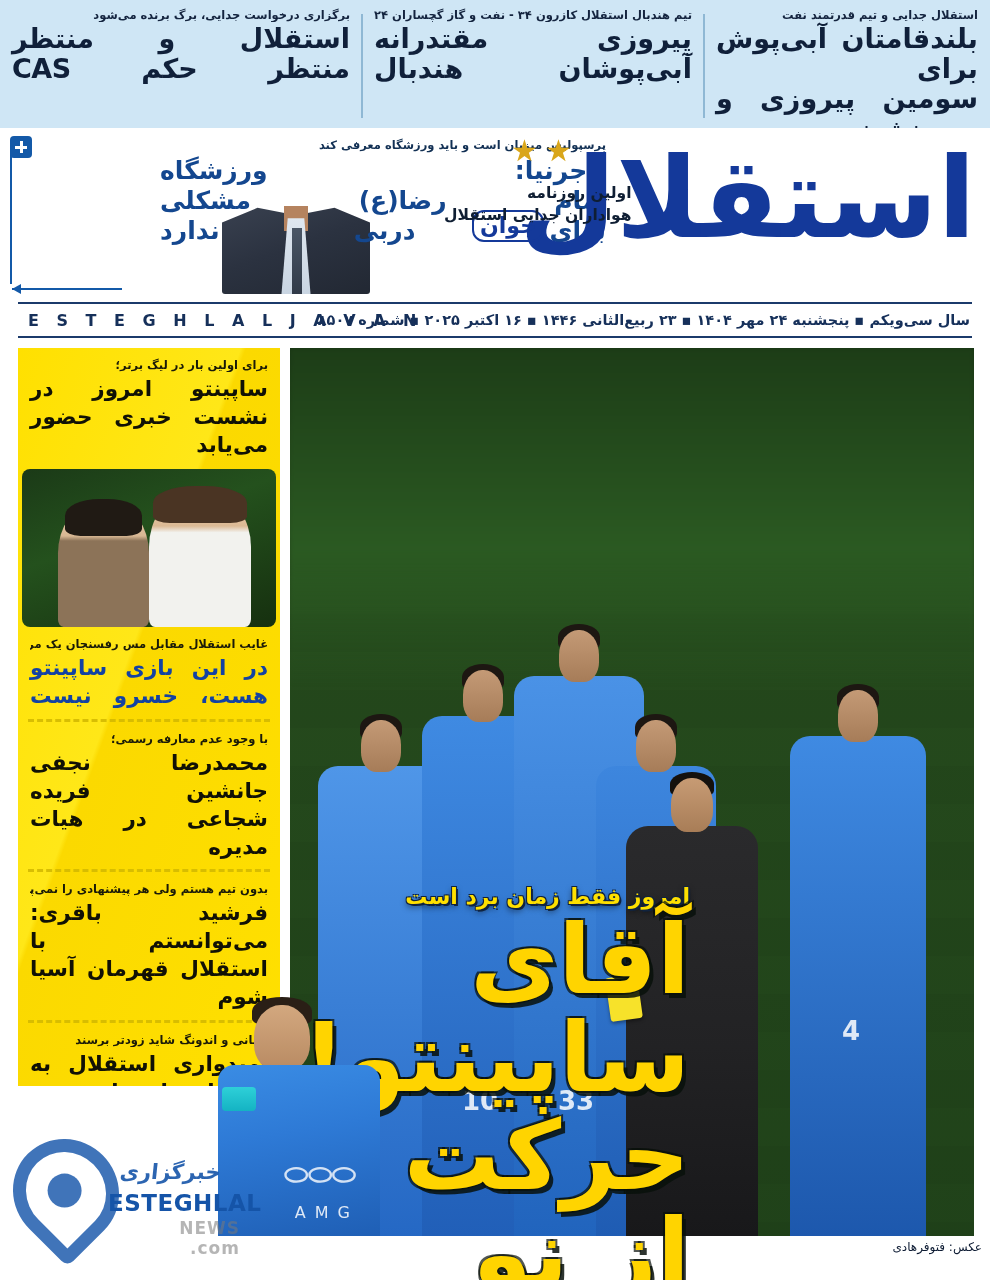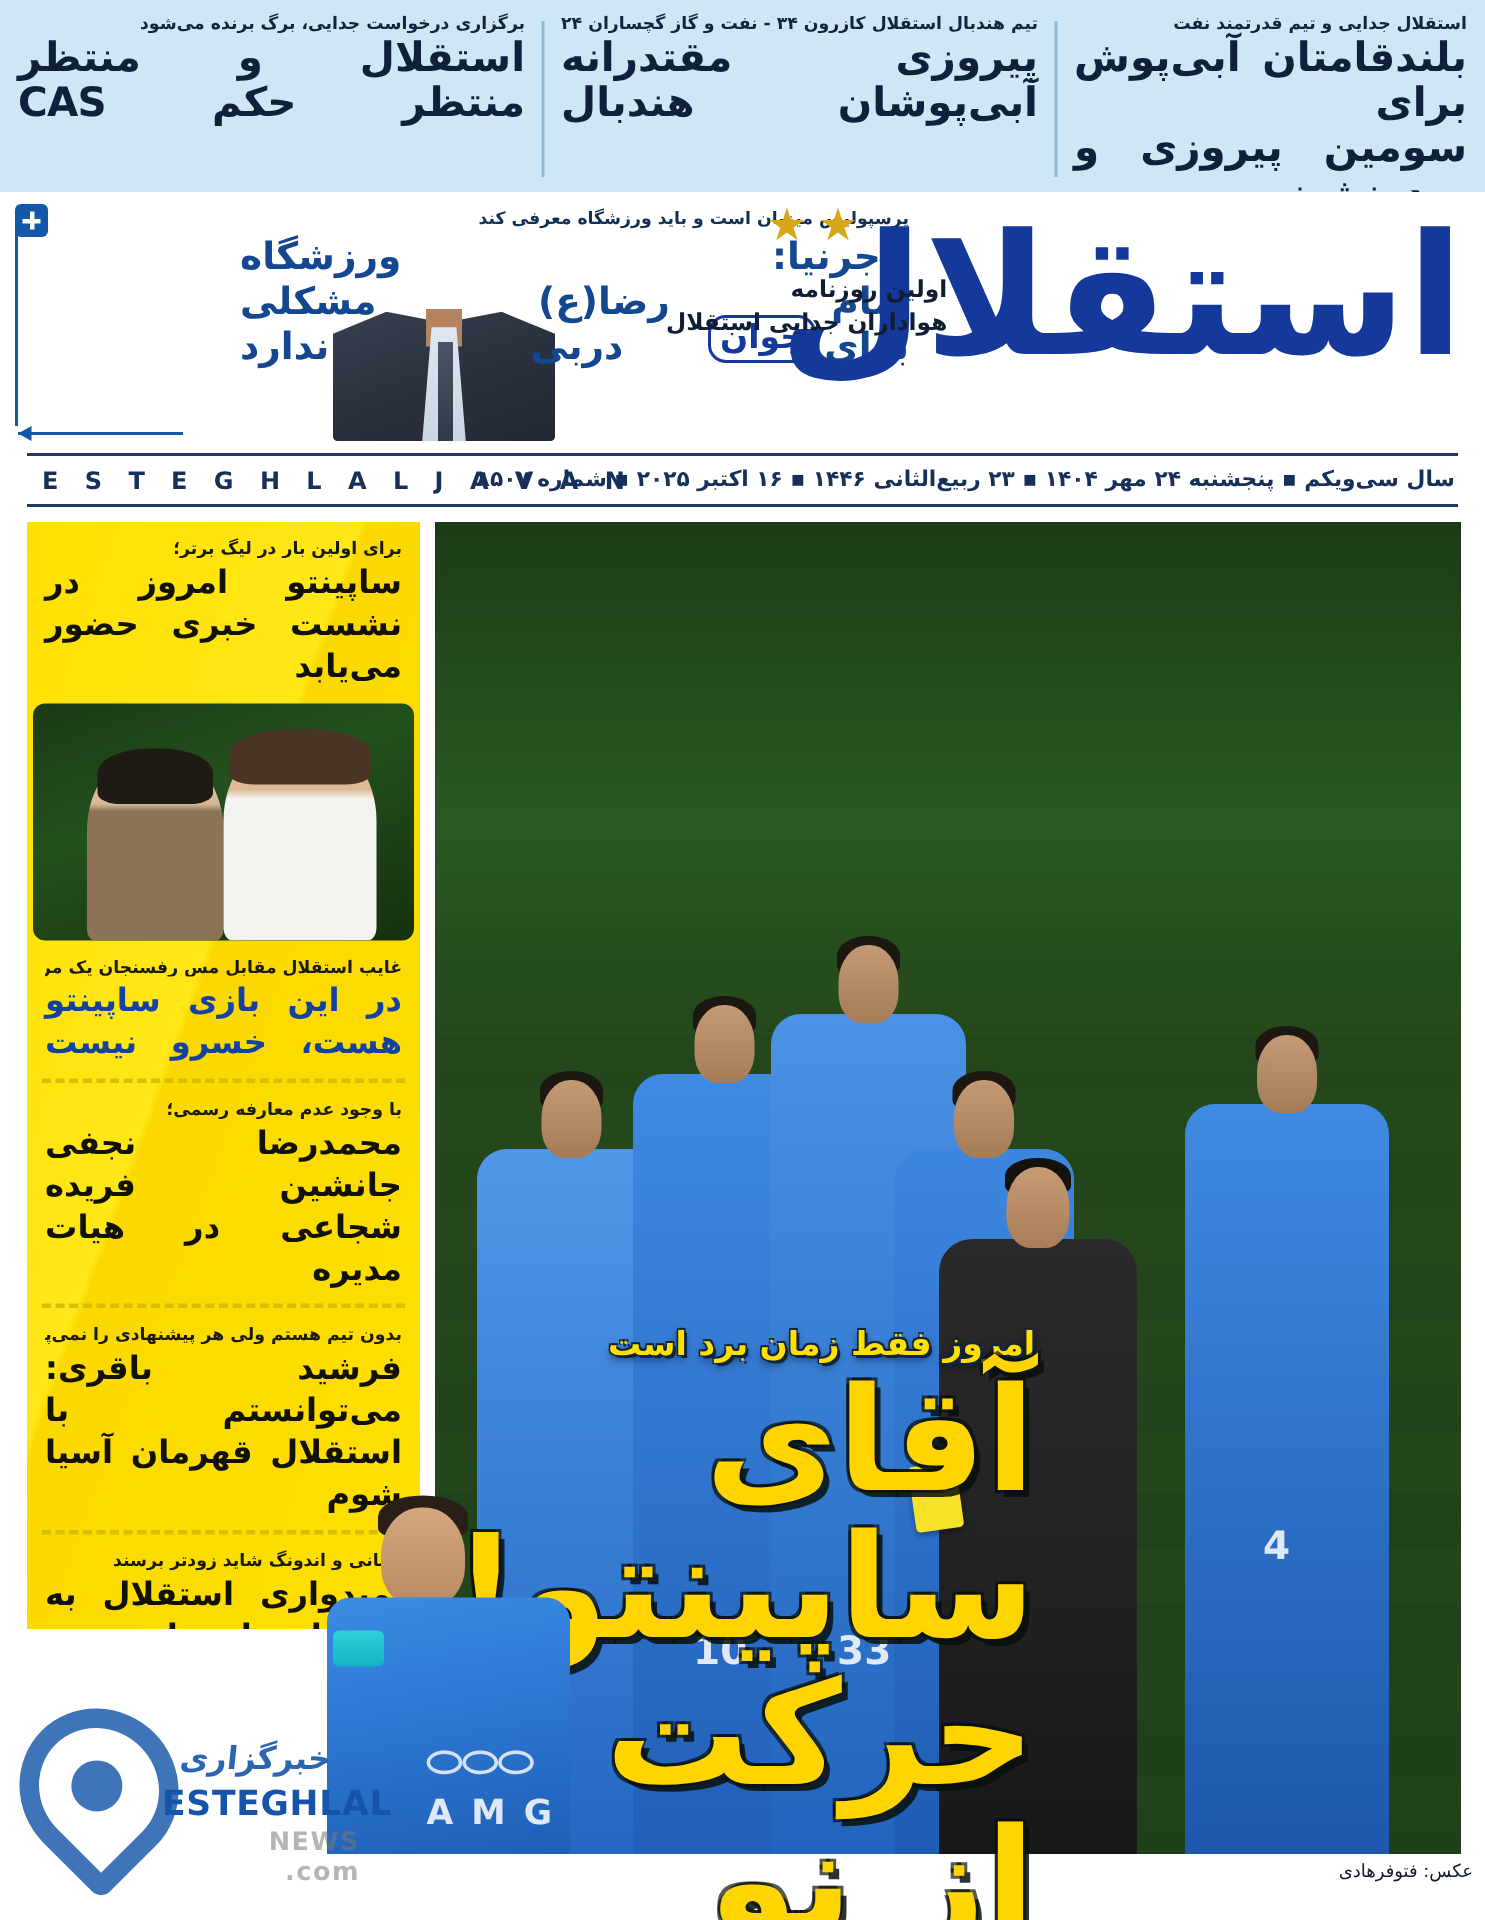--- a/index.html
+++ b/index.html
@@ -242,21 +242,21 @@
     background: linear-gradient(170deg,#3a8ce4 0%, #2e7ad6 40%, #1f5fb5 100%);
     border-radius: 16px 16px 0 0;
   }
   .cutout .head { position:absolute; left:54px; top:14px; width:56px; height:66px;
     border-radius:48% 48% 40% 40%; background: linear-gradient(180deg,#d3a87f,#b88a62); }
   .cutout .hair { position:absolute; left:52px; top:6px; width:60px; height:28px;
     border-radius:50% 50% 22% 22%; background:#2a1f16; }
   .cutout .band { position:absolute; left:22px; top:96px; width:34px; height:24px;
     background: linear-gradient(180deg,#2ed0d8,#14b3c3); border-radius:4px; }
   .cutout .rings { position:absolute; right:34px; bottom:44px; font-size:28px; color:rgba(255,255,255,.8); font-weight:800; }
-  .cutout .amg { position:absolute; right:20px; bottom:14px; font-size:23px; color:rgba(255,255,255,.85); font-weight:700; letter-spacing:2px; }
+  .cutout .amg { position:absolute; right:38px; bottom:14px; font-size:16px; color:rgba(255,255,255,.85); font-weight:400; letter-spacing:2px; }
 
   
   .watermark {
     position:absolute; left: 8px; top: 1132px; width: 232px; height: 118px; z-index: 9;
     pointer-events:none;
   }
   .wm-pin {
     position:absolute; left: 6px; top: 6px; width: 104px; height: 108px;
     border-radius: 50% 50% 50% 8%;
     border: 13px solid rgba(22,86,170,.82); box-sizing:border-box;

